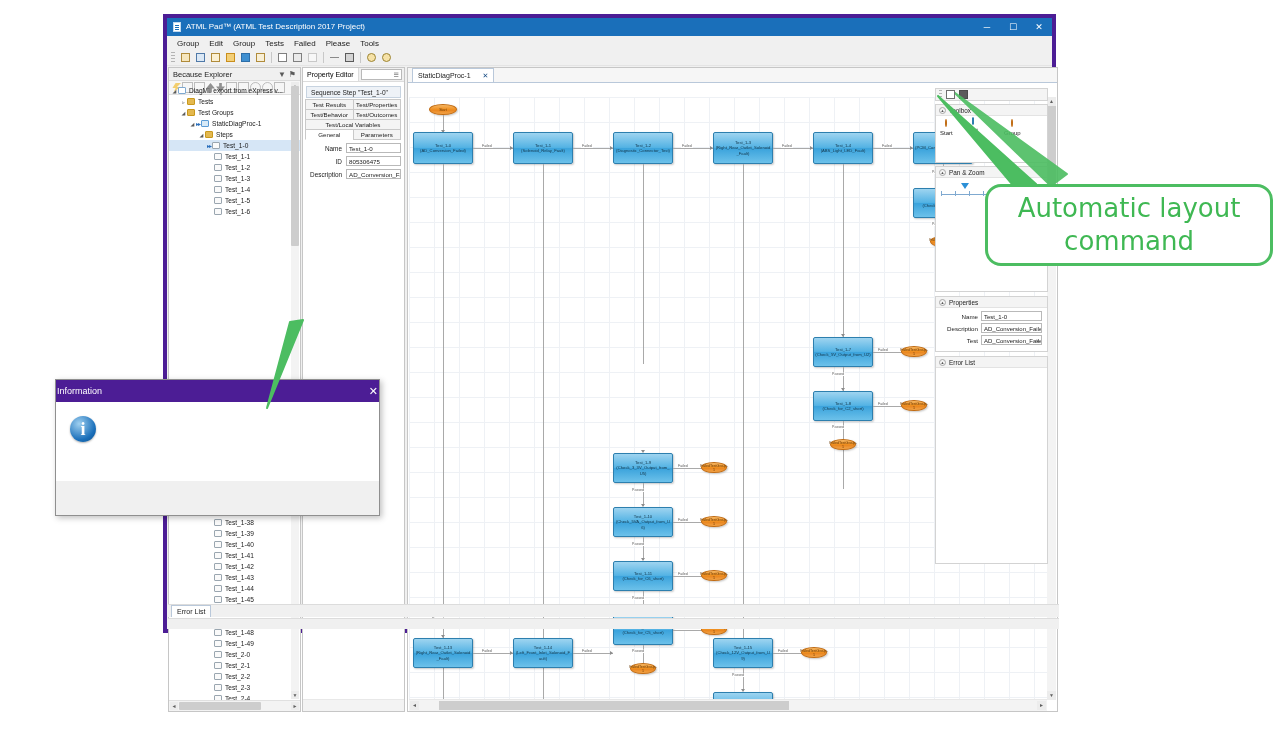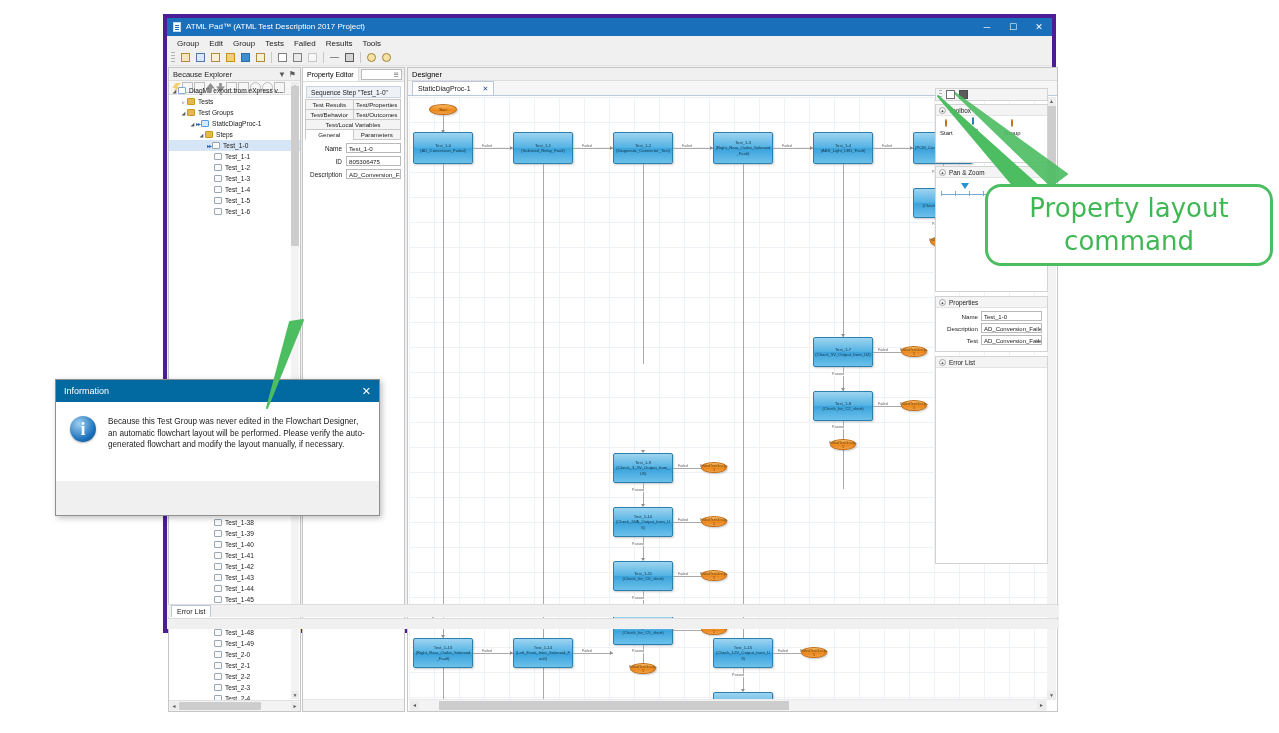--- a/index.html
+++ b/index.html
@@ -190,22 +190,22 @@
   .errtab-bar{position:absolute;left:1px;bottom:12px;width:891px;height:13px;background:#f0f0f0;
     border-top:1px solid #dcdcdc;box-sizing:border-box;display:flex;align-items:flex-end;padding-left:3px;}
   .errtab{height:12px;background:#ffffff;border:1px solid #b9c8da;border-bottom:none;font-size:7px;
     padding:0 5px;display:flex;align-items:center;box-sizing:border-box;color:#1b1b1b;}
   .status-bar{position:absolute;left:1px;bottom:0;width:891px;height:11px;background:#f0f0f0;
     border-top:1px solid #dcdcdc;box-sizing:border-box;}
 
   
   .dialog{position:absolute;left:55px;top:379px;width:325px;height:137px;background:#f0f0f0;
     border:1px solid #8f8f8f;box-shadow:2px 2px 6px rgba(0,0,0,.25);box-sizing:border-box;z-index:40;}
-  .dlg-title{height:22px;background:#0369a1;color:#fff;font-size:9px;display:flex;align-items:center;
-    padding:0 8px;box-sizing:border-box;}
+  .dlg-title{height:22px;background:#4c1d95;color:#fff;font-size:9px;display:flex;align-items:center;
+    padding:0 1px;box-sizing:border-box;}
   .dlg-title .t{flex:1;}
   .dlg-title .x{font-size:11px;cursor:default;}
   .dlg-body{position:absolute;left:0;top:22px;right:0;bottom:34px;background:#ffffff;
     display:flex;align-items:flex-start;padding:14px 14px 0 14px;box-sizing:border-box;}
   .dlg-icon{width:26px;height:26px;border-radius:50%;flex:none;margin-right:12px;
     background:radial-gradient(circle at 35% 30%,#9fd0f0,#1a6fba 65%,#0d4e88);
     color:#ffffff;font-family:"Liberation Serif",serif;font-weight:bold;font-size:18px;
     display:flex;align-items:center;justify-content:center;box-shadow:0 1px 2px rgba(0,0,0,.3);}
   .dlg-text{font-size:8.2px;line-height:11.5px;color:#1b1b1b;}
   .dlg-footer{position:absolute;left:0;right:0;bottom:0;height:34px;background:#f0f0f0;
@@ -238,21 +238,21 @@
         <span class="win-btn close">✕</span>
       </span>
     </div>
 
     <div class="menu-bar">
       <span class="menu-item">Group</span>
       <span class="menu-item">Edit</span>
       <span class="menu-item">Group</span>
       <span class="menu-item">Tests</span>
       <span class="menu-item">Failed</span>
-      <span class="menu-item">Results</span>
+      <span class="menu-item">Please</span>
       <span class="menu-item">Tools</span>
     </div>
 
     <div class="tool-bar">
       <span class="tb-grip"></span>
       <span class="tb-ico">
           <span class="tb-glyph" style="border-color:#b08b3a;background:#f6e6bd"></span>
         </span>
       <span class="tb-ico">
           <span class="tb-glyph" style="border-color:#4f79a8;background:#dbe8f5"></span>
@@ -490,23 +490,20 @@
         <span class="inp">805306475</span>
       </div>
       <div class="field-row">
         <span class="lbl">Description</span>
         <span class="inp">AD_Conversion_Failed</span>
       </div>
       <div class="pe2-scroll-h"></div>
     </div>
 
     <div class="designer">
-      <div class="dz-hdr">
-        <span>Designer</span>
-      </div>
       <div class="doc-tabs">
         <span class="doc-tab">
           <span>StaticDiagProc-1</span>
           <span class="x">✕</span>
         </span>
       </div>
 
       <div class="canvas">
 
         <div class="term" style="left:20px;top:7px;width:28px;height:11px;">
@@ -786,29 +783,28 @@
     </div>
   </div>
 
   <div class="dialog">
     <div class="dlg-title">
       <span class="t">Information</span>
       <span class="x">✕</span>
     </div>
     <div class="dlg-body">
       <span class="dlg-icon">i</span>
-      <span class="dlg-text">Because this Test Group was never edited in the Flowchart Designer, an automatic flowchart layout will be performed. Please verify the auto-generated flowchart and modify the layout manually, if necessary.</span>
     </div>
   </div>
 
   <svg class="ptr" width="180" height="180" style="left:195px;top:300px;">
     <path d="M 95 22 L 108 20 L 72 108 Z" fill="#4cbd61" stroke="#4cbd61" stroke-width="2" stroke-linejoin="round"></path>
   </svg>
 
   <svg class="ptr" width="180" height="130" style="left:930px;top:88px;">
     <path d="M 8 8 L 106 96 L 92 108 Z" fill="#4cbd61" stroke="#4cbd61" stroke-width="2" stroke-linejoin="round"></path>
   </svg>
   <svg class="ptr" width="200" height="130" style="left:955px;top:88px;">
     <path d="M 0 5 L 96 98 L 112 86 Z" fill="#4cbd61" stroke="#4cbd61" stroke-width="2" stroke-linejoin="round" opacity="0.9"></path>
   </svg>
-  <div class="callout" id="callout-right">Property layout command</div>
+  <div class="callout" id="callout-right">Automatic layout command</div>
 
 </div>
 
 </body></html>

